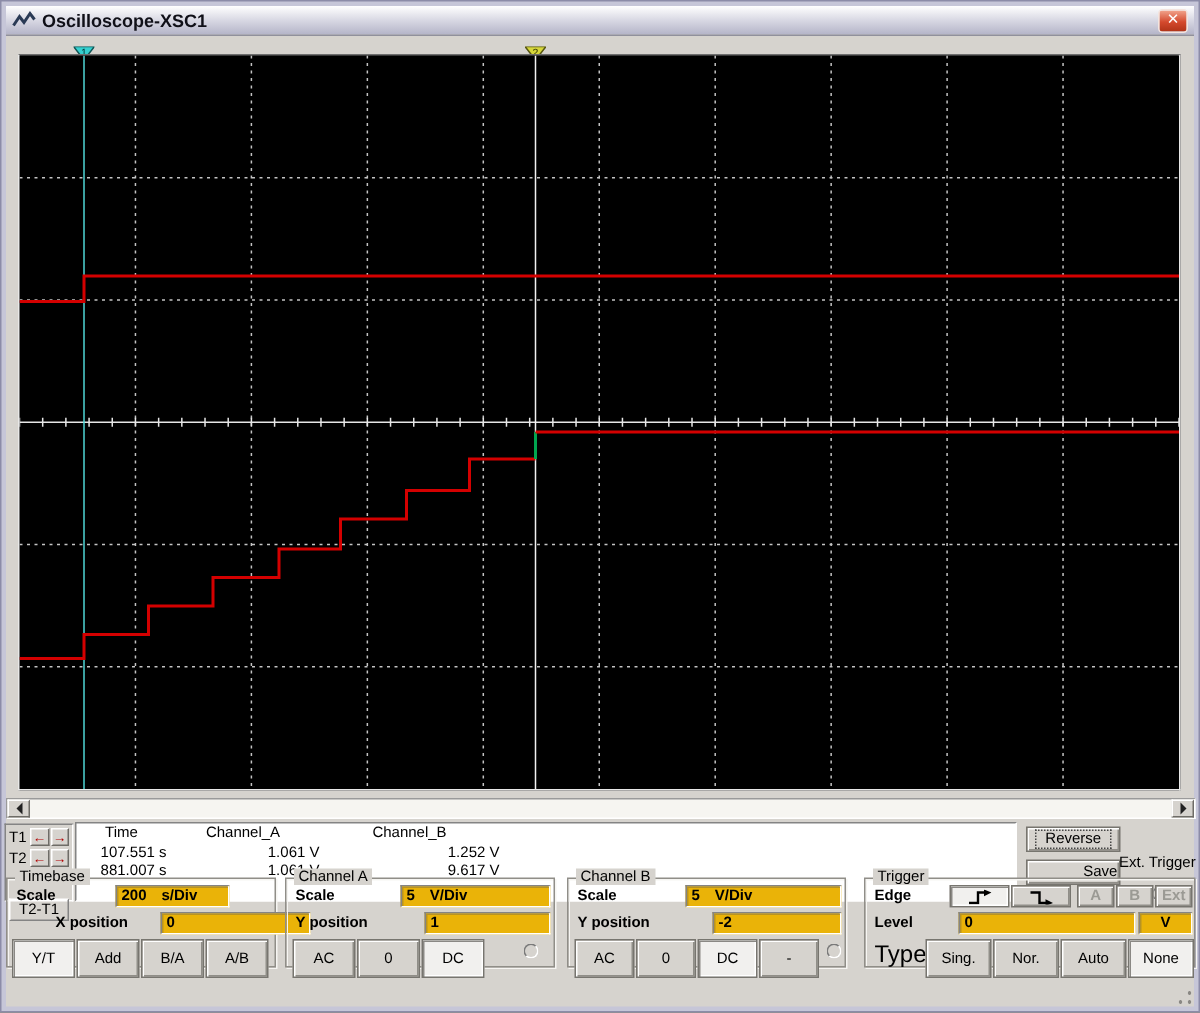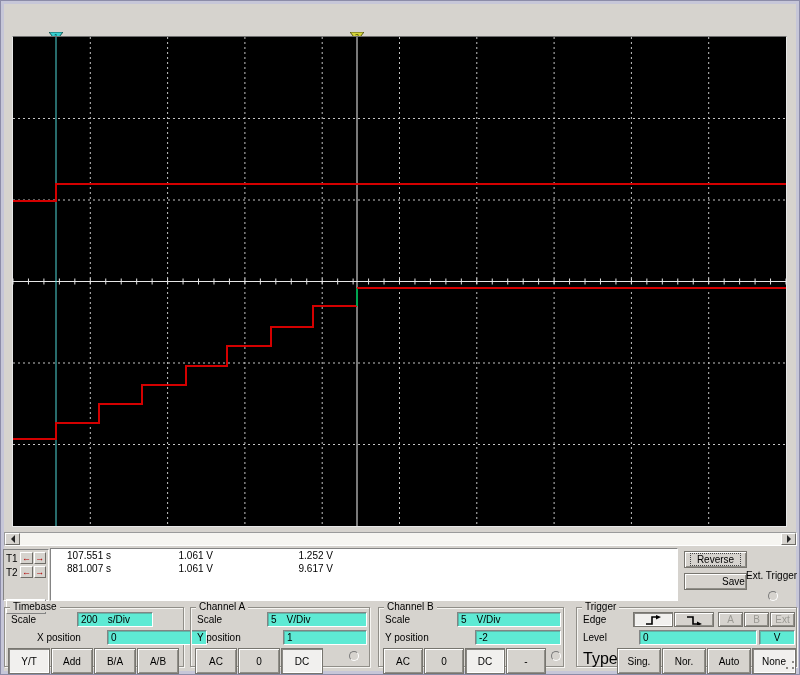--- a/index.html
+++ b/index.html
@@ -50,41 +50,52 @@
   .btn.pressed{background:#f1f0ee;box-shadow:inset 1px 1px 0 #8a8884,inset -1px -1px 0 #fff;}
   .btn.disabled{color:#9b9a94;}
   .reverse-btn{position:absolute;left:684px;top:551px;width:63px;height:17px;font-size:10px;}
   .reverse-btn .focus{border:1px dotted #444;padding:0 6px;line-height:11px;}
   .save-btn{position:absolute;left:684px;top:573px;width:63px;height:17px;font-size:10px;padding-left:36px;}
   .ext-lbl{position:absolute;left:746px;top:570px;font-size:10px;}
   .radio{width:10px;height:10px;border-radius:50%;background:#d6d3ce;
     border:1px solid;border-color:#7a7a7a #fff #fff #7a7a7a;}
   .ext-radio{position:absolute;left:768px;top:591px;}
   
-  .group{position:absolute;top:607px;height:60px;border:1px solid #908e88;
+  .group{position:absolute;top:585px;height:60px;border:1px solid #908e88;
     box-shadow:inset 1px 1px 0 #f6f5f2, 1px 1px 0 #f6f5f2;}
   .legend{position:absolute;top:-7px;left:5px;background:#d6d3ce;padding:0 3px;font-size:10px;}
-  .g-row{position:absolute;left:0;width:100%;height:15px;font-size:10px;}
+  .g-row{position:absolute;left:0;width:100%;height:15px;font-size:10px;font-weight:bold;}
   .g-lbl{position:absolute;left:6px;top:2px;}
-  .input{position:absolute;background:#5eead4;border:1px solid;border-color:#848484 #fff #fff #848484;
+  .input{position:absolute;background:#eab308;border:1px solid;border-color:#848484 #fff #fff #848484;
     box-shadow:inset 1px 1px 0 rgba(90,90,90,.35);height:15px;font-size:10px;padding:1px 3px;display:flex;align-items:center;}
   .input .unit{margin-left:10px;}
   .g-btnrow{position:absolute;top:40px;left:0;width:100%;height:15px;}
   .g-btnrow .btn{position:absolute;height:26px;}
   .grip{position:absolute;right:4px;bottom:4px;width:12px;height:12px;
     background:
      radial-gradient(circle at 9px 3px,#8a8884 1px,transparent 1.4px),
      radial-gradient(circle at 9px 9px,#8a8884 1px,transparent 1.4px),
      radial-gradient(circle at 3px 9px,#8a8884 1px,transparent 1.4px);}
 </style>
 </head>
 <body>
 
 <div class="window">
 
+  <div class="titlebar">
+    <span class="title-icon">
+      <svg width="16" height="14" viewBox="0 0 16 14">
+          <path d="M1 10 L5 4 L8 8 L12 2 L15 6" fill="none" stroke="#2a3a55" stroke-width="2"></path>
+        </svg>
+    </span>
+    <span class="title-text">Oscilloscope-XSC1</span>
+    <span class="close-btn">
+      <span>✕</span>
+    </span>
+  </div>
 
   <div class="cursor-handle" style="left: 49px;">
     <svg width="14" height="9" viewBox="0 0 14 9">
       <polygon points="0,0 14,0 7,9" fill="#35d0d0" stroke="#155"></polygon>
       <text x="7" y="6.5" font-size="7" text-anchor="middle" fill="#033">1</text>
     </svg>
   </div>
   <div class="cursor-handle" style="left: 350px;">
     <svg width="14" height="9" viewBox="0 0 14 9">
       <polygon points="0,0 14,0 7,9" fill="#d6d63a" stroke="#551"></polygon>
@@ -194,20 +205,25 @@
           <span>←</span>
         </span>
       <span class="arrow-btn">
           <span>→</span>
         </span>
     </div>
     <div class="t2t1-box">T2-T1</div>
   </div>
 
   <div class="readout">
+    <div class="ro-row ro-head">
+      <span class="ro-c1">Time</span>
+      <span class="ro-c2">Channel_A</span>
+      <span class="ro-c3">Channel_B</span>
+    </div>
     <div class="ro-row">
       <span class="ro-c1">107.551 s</span>
       <span class="ro-c2">1.061 V</span>
       <span class="ro-c3">1.252 V</span>
     </div>
     <div class="ro-row">
       <span class="ro-c1">881.007 s</span>
       <span class="ro-c2">1.061 V</span>
       <span class="ro-c3">9.617 V</span>
     </div>

